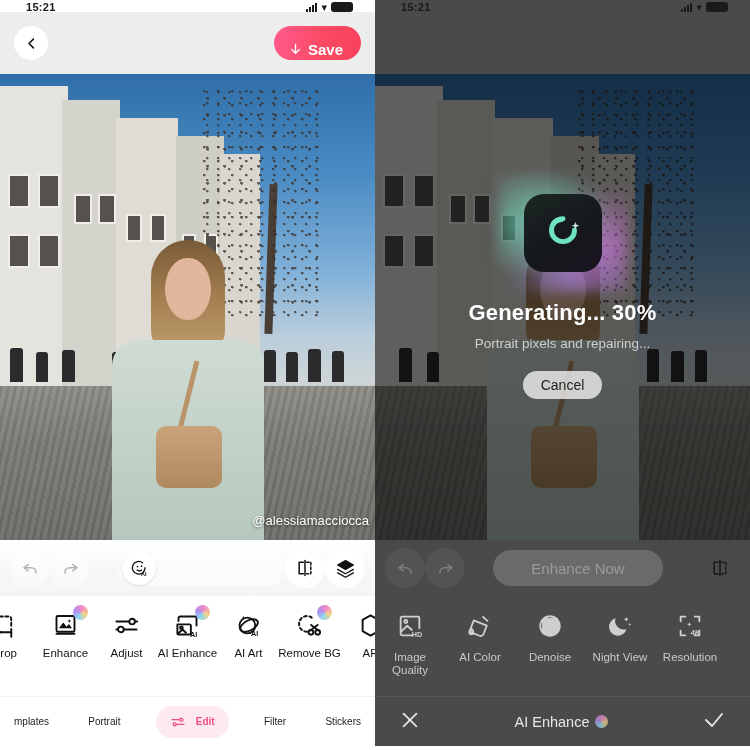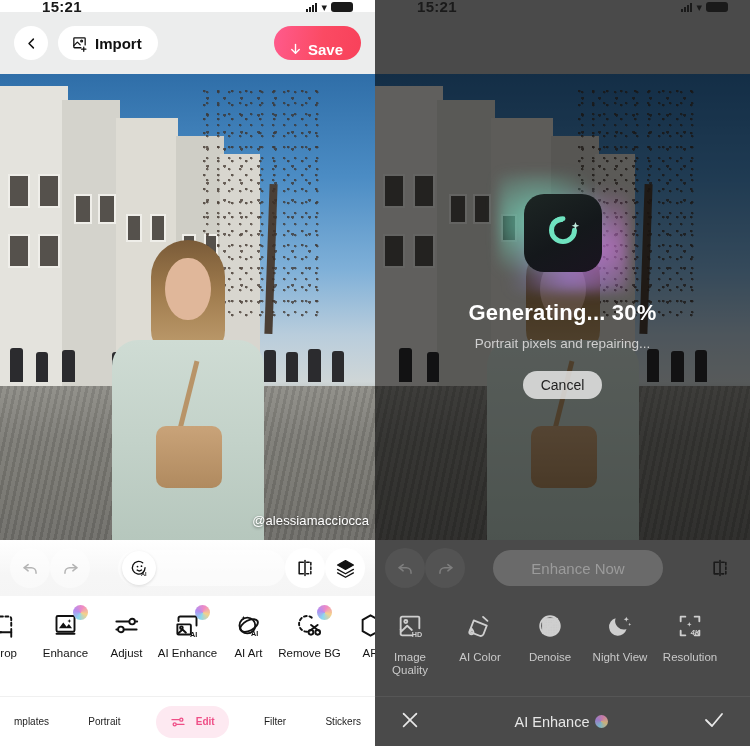--- a/index.html
+++ b/index.html
@@ -11,22 +11,22 @@
   }
   .screen-pair { display: flex; width: 750px; height: 750px; }
   .panel { width: 375px; height: 750px; position: relative; overflow: hidden; }
 
   
   .statusbar {
     height: 12px; display: flex; align-items: flex-end;
     justify-content: space-between; padding: 0 22px 0 26px;
     position: relative; z-index: 6;
   }
-  .sb-time { font-size: 15px; font-weight: 700; letter-spacing: .3px;
-    line-height: 10px; overflow: hidden; color: #1a1a1a; display:flex; align-items:center; gap:3px;margin-left:16px;}
+  .sb-time { font-size: 11px; font-weight: 700; letter-spacing: .3px;
+    line-height: 10px; overflow: hidden; color: #1a1a1a; display:flex; align-items:center; gap:3px;}
   .sb-right { display: flex; align-items: flex-end; gap: 4px; line-height: 10px; }
   .sb-sig { display:flex; align-items:flex-end; gap:1px; height:9px; }
   .sb-sig i { width:2px; background:#1a1a1a; display:block; }
   .sb-sig i:nth-child(1){height:3px}.sb-sig i:nth-child(2){height:5px}
   .sb-sig i:nth-child(3){height:7px}.sb-sig i:nth-child(4){height:9px}
   .sb-wifi { font-size: 11px; color:#1a1a1a; line-height:9px;}
   .sb-bat { width: 22px; height: 10px; border-radius: 3px; background: #1a1a1a; }
 
   
   .topbar {
@@ -234,30 +234,20 @@
         <span class="sb-wifi">▾</span>
         <span class="sb-bat"></span>
       </div>
     </div>
 
     <div class="topbar">
       <div class="back-btn">
         <svg width="15" height="15" viewBox="0 0 24 24" fill="none" stroke="#111" stroke-width="2.4" stroke-linecap="round" stroke-linejoin="round">
           <polyline points="15 5 8 12 15 19"></polyline>
         </svg>
-      </div>
-      <div class="import-btn">
-        <svg width="17" height="17" viewBox="0 0 24 24" fill="none" stroke="#111" stroke-width="1.8" stroke-linecap="round" stroke-linejoin="round">
-          <path d="M20 14V5a1 1 0 0 0-1-1H5a1 1 0 0 0-1 1v12a1 1 0 0 0 1 1h9"></path>
-          <polyline points="4 15 9 10 13 14"></polyline>
-          <circle cx="15" cy="8.5" r="1.3"></circle>
-          <line x1="18" y1="17" x2="18" y2="23"></line>
-          <line x1="15" y1="20" x2="21" y2="20"></line>
-        </svg>
-        <span class="lbl">Import</span>
       </div>
       <div class="spacer"></div>
       <div class="save-btn">
         <svg width="15" height="15" viewBox="0 0 24 24" fill="none" stroke="#fff" stroke-width="2.2" stroke-linecap="round" stroke-linejoin="round">
           <line x1="12" y1="4" x2="12" y2="18"></line>
           <polyline points="6 12 12 18 18 12"></polyline>
         </svg>
         <span class="lbl">Save</span>
       </div>
     </div>

